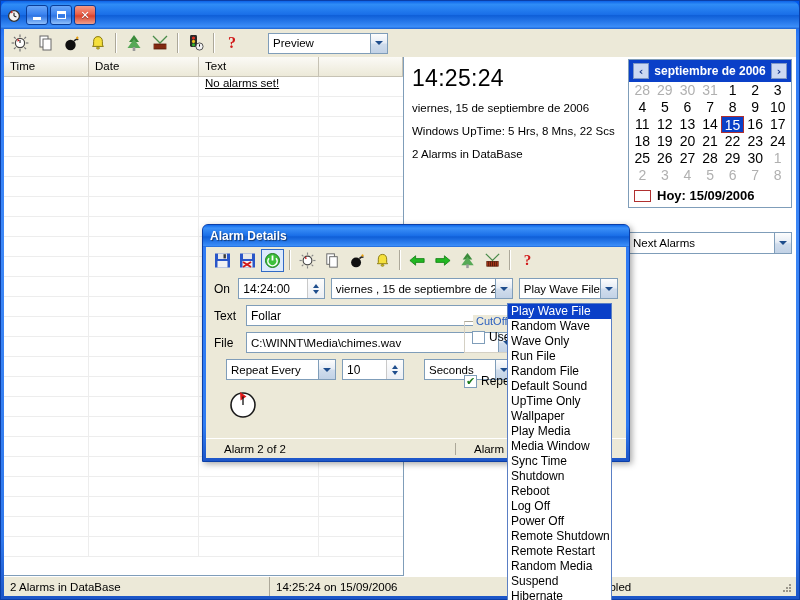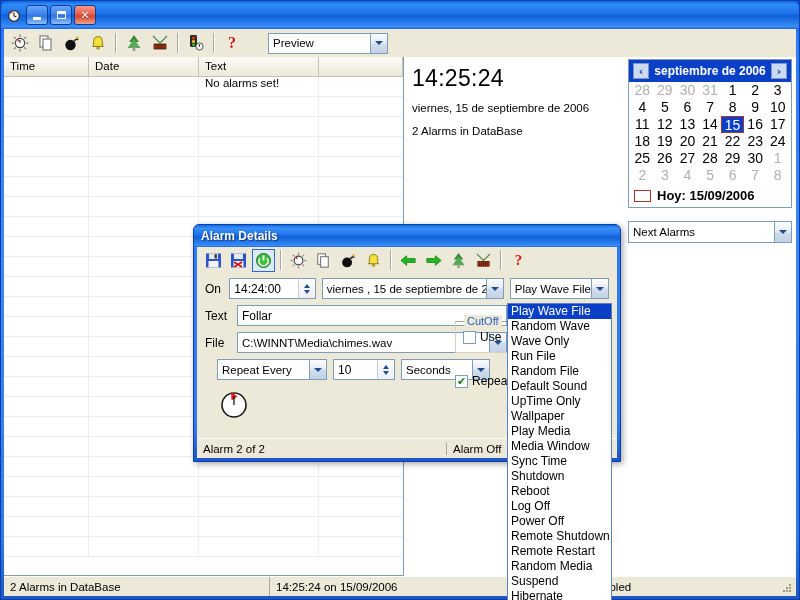--- a/index.html
+++ b/index.html
@@ -124,21 +124,21 @@
   .lv-head .col {
     border-right: 1px solid #c6c2b4;
     padding: 3px 0 0 6px;
     font-size: 11.5px;
     color: #000;
     background: linear-gradient(180deg,#fbfaf6 0%,#ece9d8 100%);
     white-space: nowrap;
   }
   .c0 { width: 85px; } .c1 { width: 110px; } .c2 { width: 120px; } .c3 { flex:1; }
   .lv-rows { flex: 1; position: relative; }
-  .lv-row { height: 20px; border-bottom: 1px solid #ededed; display: flex; }
+  .lv-row { height: 20px; border-bottom: 1px solid #ededed; display: flex; text-decoration: underline; }
   .lv-row .cell { border-right: 1px solid #ededed; padding-left: 6px; font-size: 11.5px; color:#000; white-space: nowrap;}
   .lv-row .cell:last-child{border-right:none;}
 
   .infopanel { flex: 1; background: #fff; position: relative; padding: 8px 0 0 8px; }
   .bigclock { font-size: 23px; color: #000; letter-spacing: .3px; margin-bottom: 10px; }
   .infoline { font-size: 11.5px; color: #000; margin-bottom: 11px; }
 
   
   .rightcol {
     position: absolute;
@@ -185,26 +185,26 @@
     text-align: center; font-size: 14px; color: #000;
   }
   .cal-week div.dim { color: #b0b0b0; }
   .cal-week div.sel {
     background: #0a40c8; color: #fff;
     border: 1px solid #b03030;
   }
   .cal-today { display: flex; align-items: center; padding: 4px 0 4px 5px; }
   .cal-today .swatch { width: 17px; height: 12px; border: 1px solid #b03030; background: #fff; margin-right: 6px; }
   .cal-today .ttext { font-size: 13px; font-weight: bold; color: #000; }
-  .rightcol .combo { width: 164px; margin-top: 13px; height: 22px; }
+  .rightcol .combo { width: 164px; margin-top: 24px; height: 22px; }
 
   
   .dialog {
     position: absolute;
-    left: 189px; top: 167px;
+    left: 198px; top: 167px;
     width: 428px; height: 238px;
     background: linear-gradient(180deg,#0058ee 0%,#2f7bf5 8%,#2e7bf2 85%,#1c55c7 100%);
     border: 1px solid #0b3fa8;
     border-radius: 6px 6px 0 0;
     display: flex; flex-direction: column;
     box-shadow: 2px 2px 6px rgba(0,0,0,.35);
   }
   .dlg-title {
     height: 22px;
     display: flex; align-items: center;
@@ -272,21 +272,21 @@
   }
   .chk span.lbl { font-size: 12px; color: #000; }
 
   .dlg-status {
     height: 20px;
     border-top: 1px solid #fff;
     background: #ece9d8;
     display: flex; align-items: center;
     font-size: 11.5px; color: #000;
   }
-  .dlg-status .seg { padding-left: 6px; position: relative; }
+  .dlg-status .seg { padding-left: 18px; position: relative; }
   .dlg-status .seg.s1 { width: 250px; border-right: 1px solid #aca899;}
   .dlg-status .seg.s2 { flex: 1; }
 
   
   .droplist {
     position: absolute;
     left: 503px; top: 246px;
     width: 105px;
     background: #fff;
     border: 1px solid #5a7fc4;
@@ -579,20 +579,21 @@
               <div class="cell" style="width: 110px;"></div>
               <div class="cell" style="width: 120px;"></div>
               <div class="cell" style="width: auto; flex: 1 1 0%;"></div>
             </div>
           </div>
       </div>
 
       <div class="infopanel">
         <div class="bigclock">14:25:24</div>
         <div class="infoline">viernes, 15 de septiembre de 2006</div>
+        <div class="infoline">Windows UpTime: 5 Hrs, 8 Mns, 22 Scs</div>
         <div class="infoline">2 Alarms in DataBase</div>
 
         <div class="rightcol">
           <div class="cal">
             <div class="cal-head">
               <div class="cal-nav prev">‹</div>
               <div class="mtitle">septiembre de 2006</div>
               <div class="cal-nav next">›</div>
             </div>
             <div id="cal-weeks">
@@ -814,21 +815,21 @@
                     <span class="dnarrow"></span>
                   </span>
               </div>
               <div class="tbox" style="width:62px;margin-left:6px;">
                 <span style="flex:1">10</span>
                 <span class="spin">
                   <span class="uparrow"></span>
                     <span class="dnarrow2"></span>
                 </span>
               </div>
-              <div class="combo" style="width:89px;margin-left:6px;">
+              <div class="combo" style="width:89px;margin-left:20px;">
                 <span class="cval">Seconds</span>
                 <span class="arrowbox">
                     <span class="dnarrow"></span>
                   </span>
               </div>
             </div>
 
             <div style="margin-left:12px;margin-top:2px;">
               <svg width="34" height="34" viewBox="0 0 34 34">
                 <circle cx="17" cy="19" r="12" fill="#fff" stroke="#1a1a1a" stroke-width="1.6"></circle>

